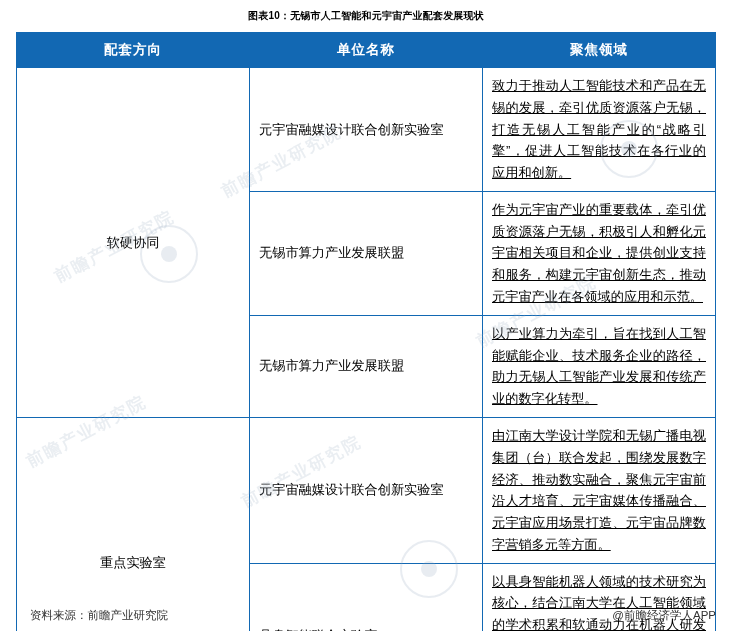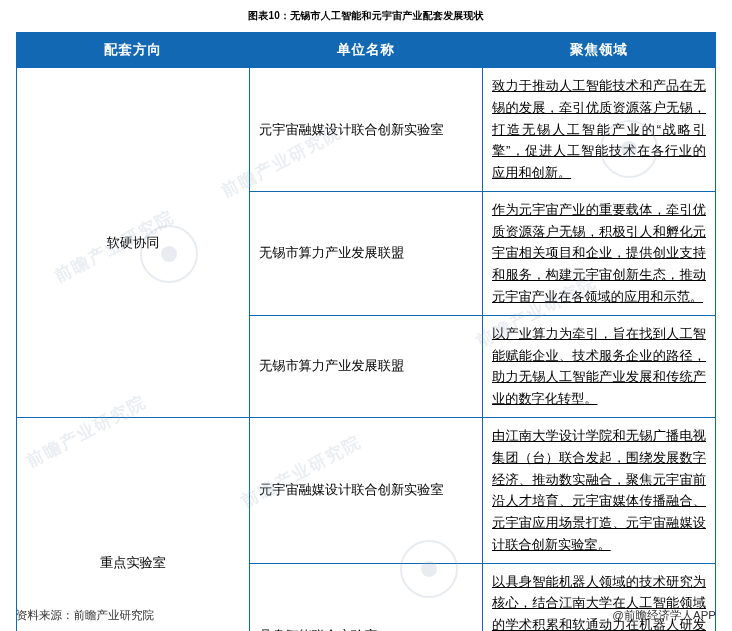--- a/index.html
+++ b/index.html
@@ -71,20 +71,21 @@
   .footer {
     position: absolute;
     left: 16px;
     right: 16px;
     bottom: 8px;
     display: flex;
     justify-content: space-between;
     align-items: center;
     font-size: 11.5px;
     color: #222;
+    padding-left: 14px;
   }
   .footer .src { color: #333; }
   .footer .brand { color: #333; }
   
   .wm {
     position: absolute;
     color: rgba(150,170,190,0.20);
     font-size: 17px;
     font-weight: bold;
     letter-spacing: 2px;
@@ -147,21 +148,21 @@
         <td class="col2">无锡市算力产业发展联盟</td>
         <td class="col3">作为元宇宙产业的重要载体，牵引优质资源落户无锡，积极引人和孵化元宇宙相关项目和企业，提供创业支持和服务，构建元宇宙创新生态，推动元宇宙产业在各领域的应用和示范。</td>
       </tr>
       <tr>
         <td class="col2">无锡市算力产业发展联盟</td>
         <td class="col3">以产业算力为牵引，旨在找到人工智能赋能企业、技术服务企业的路径，助力无锡人工智能产业发展和传统产业的数字化转型。</td>
       </tr>
       <tr>
         <td class="col1" rowspan="2">重点实验室</td>
         <td class="col2">元宇宙融媒设计联合创新实验室</td>
-        <td class="col3">由江南大学设计学院和无锡广播电视集团（台）联合发起，围绕发展数字经济、推动数实融合，聚焦元宇宙前沿人才培育、元宇宙媒体传播融合、元宇宙应用场景打造、元宇宙融媒设计联合创新实验室。</td>
+        <td class="col3">由江南大学设计学院和无锡广播电视集团（台）联合发起，围绕发展数字经济、推动数实融合，聚焦元宇宙前沿人才培育、元宇宙媒体传播融合、元宇宙应用场景打造、元宇宙品牌数字营销多元等方面。</td>
       </tr>
       <tr>
         <td class="col2">具身智能联合实验室</td>
         <td class="col3">以具身智能机器人领域的技术研究为核心，结合江南大学在人工智能领域的学术积累和软通动力在机器人研发与商业化实践中的经验，探索人形机器人产业创新驱动、应用牵引、软硬协同、生态培育等路径。</td>
       </tr>
     </tbody>
   </table>
 
   <div class="footer">
     <span class="src">资料来源：前瞻产业研究院</span>

